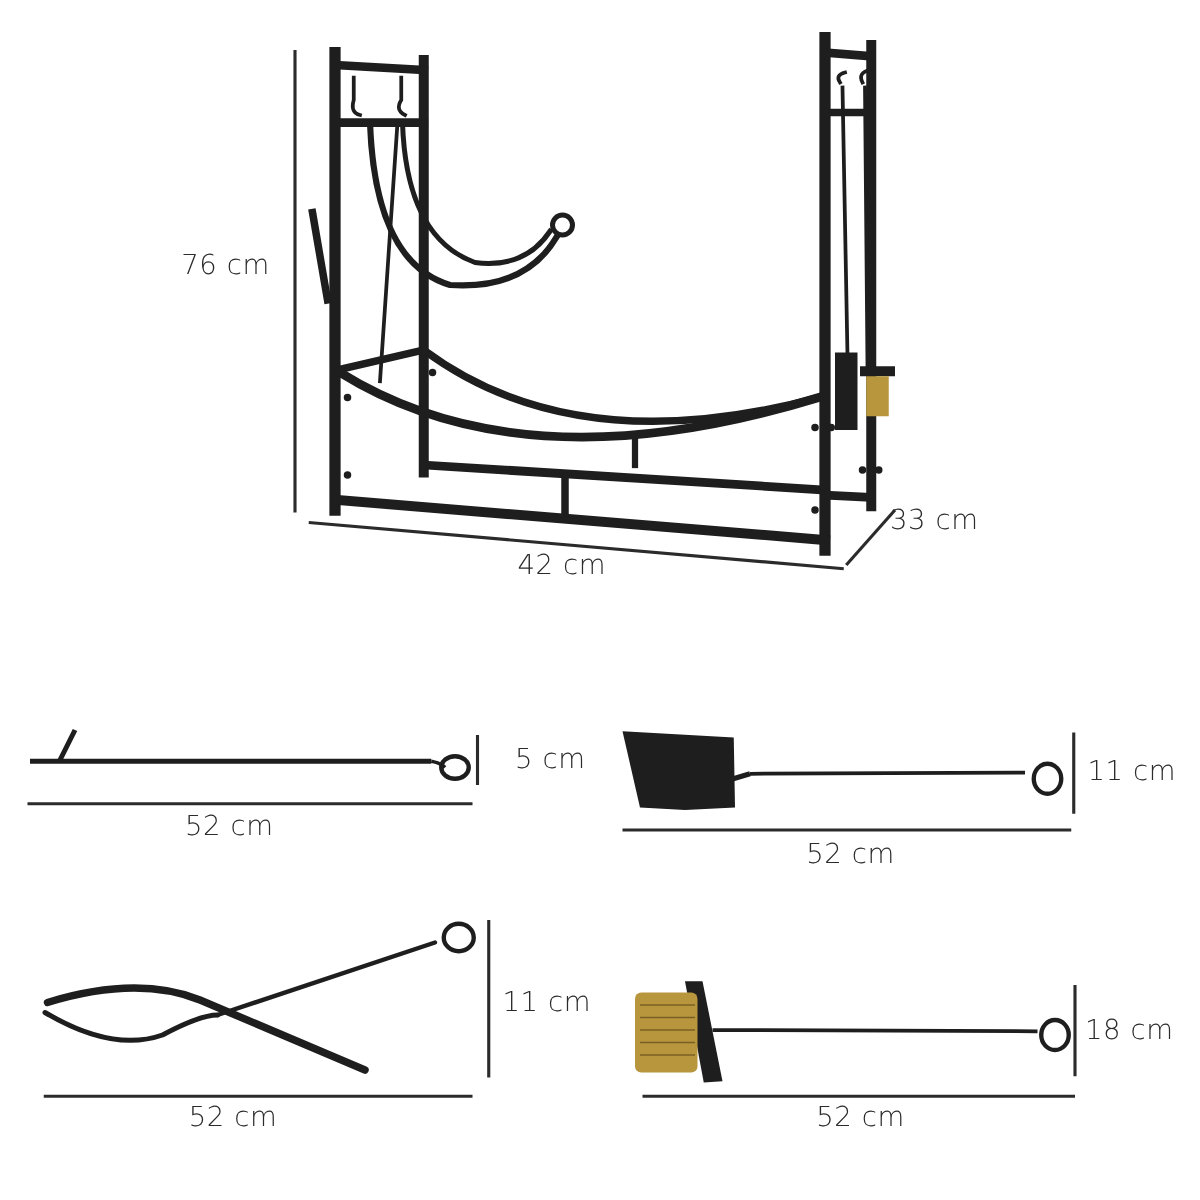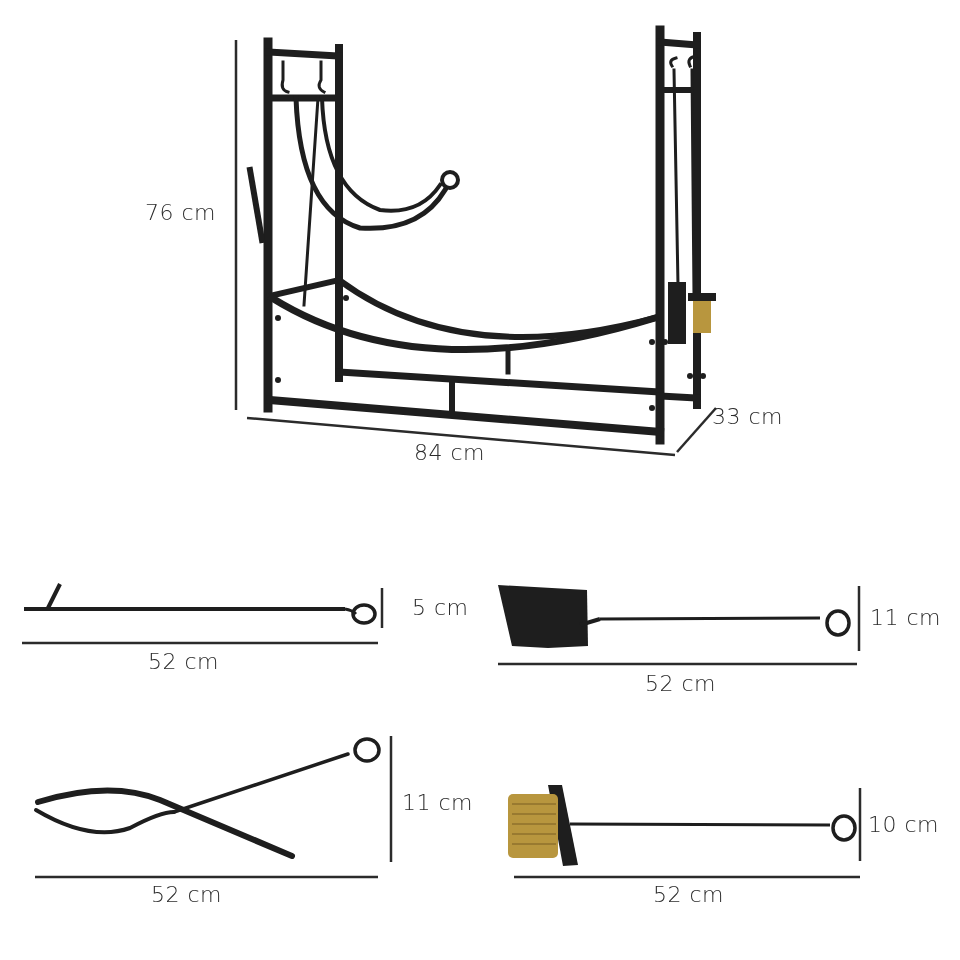--- a/index.html
+++ b/index.html
@@ -118,27 +118,27 @@
       <line x1="498" y1="664" x2="857" y2="664"></line>
       <line x1="859" y1="586" x2="859" y2="651"></line>
       <line x1="35" y1="877" x2="378" y2="877"></line>
       <line x1="391" y1="736" x2="391" y2="862"></line>
       <line x1="514" y1="877" x2="860" y2="877"></line>
       <line x1="860" y1="788" x2="860" y2="861"></line>
     </g>
   </svg>
 
   <span class="label" style="left:145px; top:200px;">76 cm</span>
-  <span class="label" style="left:414px; top:440px;">84 cm</span>
+  <span class="label" style="left:414px; top:440px;">42 cm</span>
   <span class="label" style="left:712px; top:404px;">33 cm</span>
 
   <span class="label" style="left:393px; top:595px;margin-left:19px;">5 cm</span>
   <span class="label" style="left:148px; top:649px;">52 cm</span>
 
   <span class="label" style="left:870px; top:605px;">11 cm</span>
   <span class="label" style="left:645px; top:671px;">52 cm</span>
 
   <span class="label" style="left:402px; top:790px;">11 cm</span>
   <span class="label" style="left:151px; top:882px;">52 cm</span>
 
-  <span class="label" style="left:868px; top:812px;">10 cm</span>
+  <span class="label" style="left:868px; top:812px;">18 cm</span>
   <span class="label" style="left:653px; top:882px;">52 cm</span>
 </div>
 
 </body></html>

